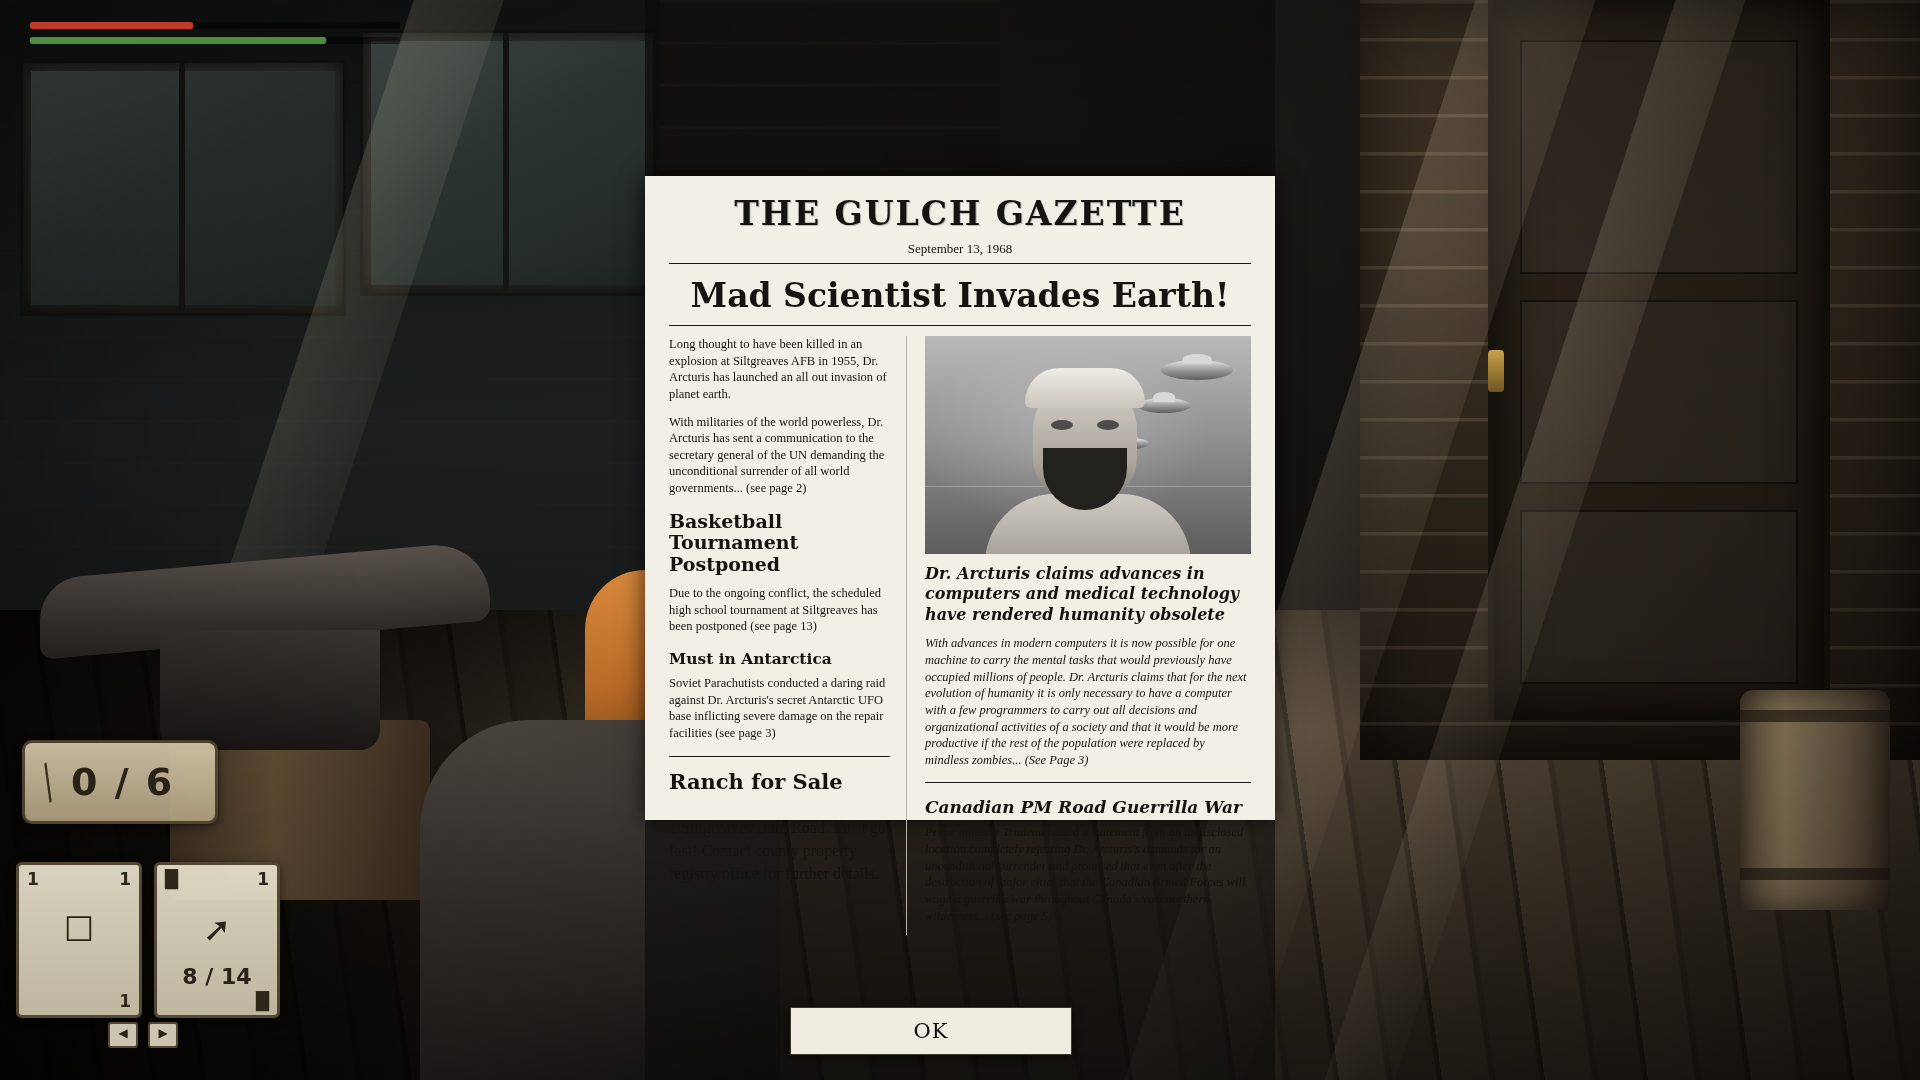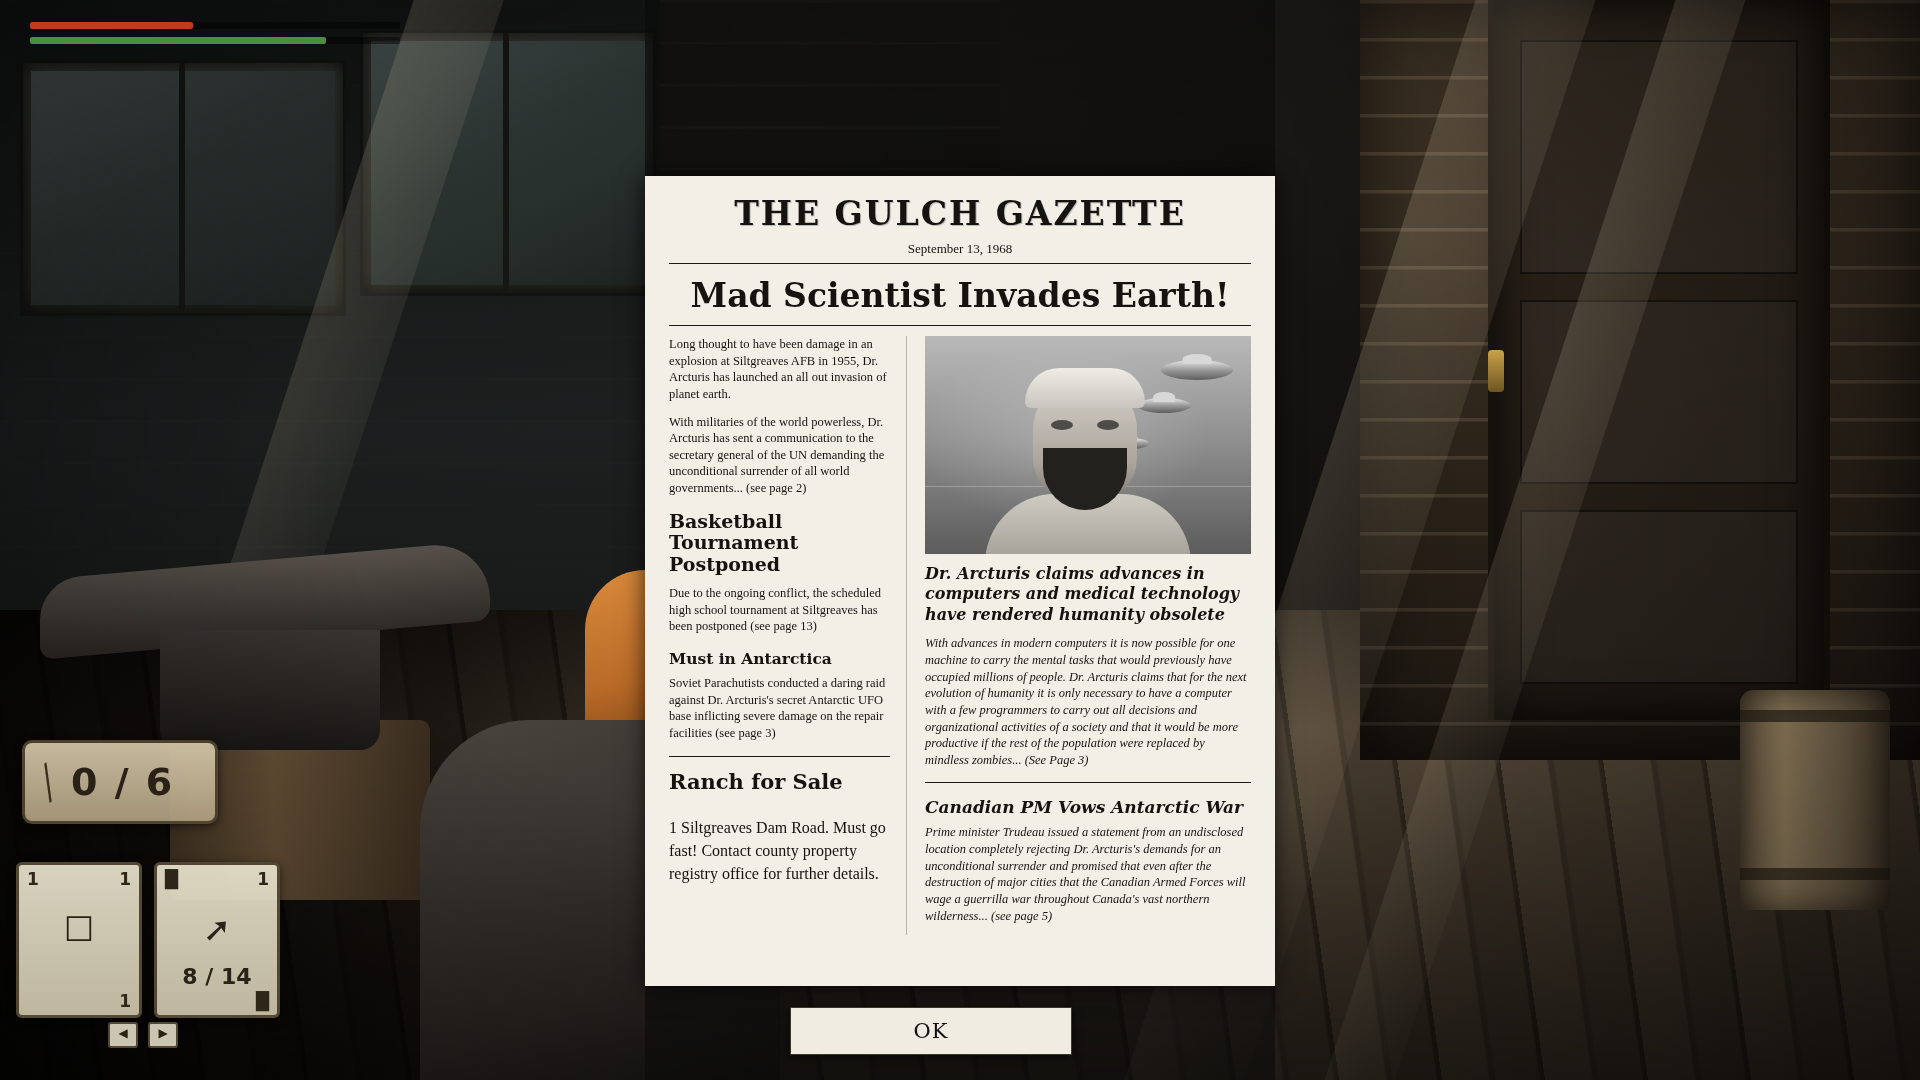--- a/index.html
+++ b/index.html
@@ -293,21 +293,21 @@
   
   .dialog-backdrop {
     position: absolute;
     left: 645px; top: 0;
     width: 630px; height: 1080px;
     background: rgba(10,10,10,0.55);
   }
   .paper {
     position: absolute;
     left: 645px; top: 176px;
-    width: 630px; height: 810px;
+    width: 630px; height: 644px;
     background: #f2efe7;
     box-shadow: 0 0 22px rgba(0,0,0,0.7);
     padding: 0 0 0 0;
     box-sizing: border-box;
     color: #15130f;
   }
   .paper-inner { padding: 10px 24px 0 24px; }
   .masthead {
     text-align: center;
     font-family: "DejaVu Serif", serif;
@@ -552,21 +552,21 @@
 
   <div class="paper">
     <div class="paper-inner">
       <div class="masthead">THE GULCH GAZETTE</div>
       <div class="paper-date">September 13, 1968</div>
       <div class="headline">Mad Scientist Invades Earth!</div>
 
       <div class="cols">
 
         <div class="col-left">
-          <p class="body">Long thought to have been damage in an explosion at Siltgreaves AFB in 1955, Dr. Arcturis has launched an all out invasion of planet earth.</p>
+          <p class="body">Long thought to have been killed in an explosion at Siltgreaves AFB in 1955, Dr. Arcturis has launched an all out invasion of planet earth.</p>
           <p class="body">With militaries of the world powerless, Dr. Arcturis has sent a communication to the secretary general of the UN demanding the unconditional surrender of all world governments... (see page 2)</p>
 
           <h3 class="sub">Basketball Tournament Postponed</h3>
           <p class="body">Due to the ongoing conflict, the scheduled high school tournament at Siltgreaves has been postponed (see page 13)</p>
 
           <h3 class="sub-sm">Must in Antarctica</h3>
           <p class="body">Soviet Parachutists conducted a daring raid against Dr. Arcturis's secret Antarctic UFO base inflicting severe damage on the repair facilities (see page 3)</p>
 
           <div class="rule-left"></div>
           <div class="ranch-title">Ranch for Sale</div>
@@ -589,21 +589,21 @@
             <div class="ph-head"></div>
             <div class="ph-cap"></div>
             <div class="ph-eye l"></div>
             <div class="ph-eye r"></div>
             <div class="ph-beard"></div>
           </div>
           <div class="cap">Dr. Arcturis claims advances in computers and medical technology have rendered humanity obsolete</div>
           <p class="body">With advances in modern computers it is now possible for one machine to carry the mental tasks that would previously have occupied millions of people. Dr. Arcturis claims that for the next evolution of humanity it is only necessary to have a computer with a few programmers to carry out all decisions and organizational activities of a society and that it would be more productive if the rest of the population were replaced by mindless zombies... (See Page 3)</p>
 
           <div class="rule-left"></div>
-          <h3 class="sub-sm" style="font-size:17px">Canadian PM Vows Antarctic War</h3>
+          <h3 class="sub-sm" style="font-size:17px">Canadian PM Road Guerrilla War</h3>
           <p class="body">Prime minister Trudeau issued a statement from an undisclosed location completely rejecting Dr. Arcturis's demands for an unconditional surrender and promised that even after the destruction of major cities that the Canadian Armed Forces will wage a guerrilla war throughout Canada's vast northern wilderness... (see page 5)</p>
         </div>
 
       </div>
     </div>
   </div>
 
   <div class="ok-button">OK</div>
 
 </div>

